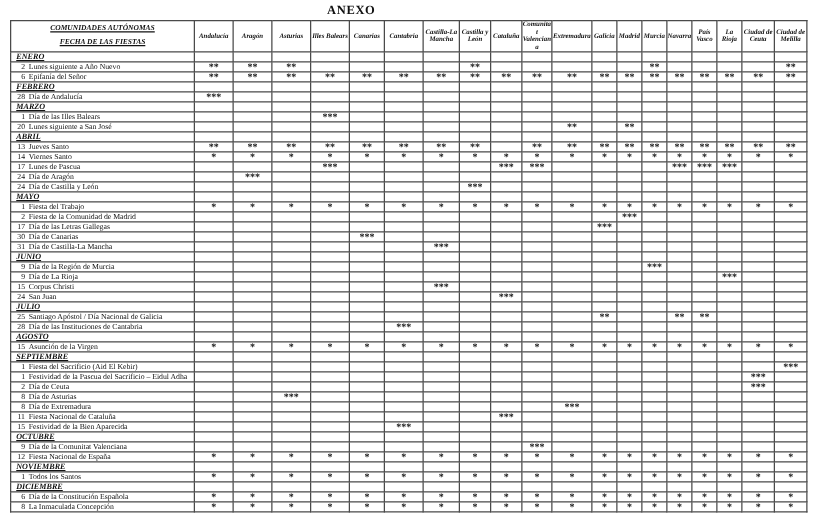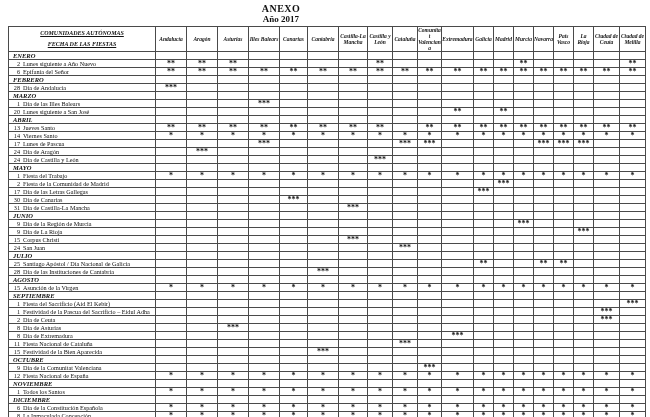--- a/index.html
+++ b/index.html
@@ -47,21 +47,20 @@
   td.mark{
     text-align:center;font-size:8px;line-height:6px;
     font-weight:bold;letter-spacing:0px;vertical-align:middle;
   }
 </style>
 </head>
 <body>
 
 <div class="page">
   <div class="title">ANEXO</div>
-  <div class="subtitle">Año 2017</div>
 
   <table class="cal">
     <colgroup>
         <col style="width: 147px;">
         <col style="width: 31px;">
         <col style="width: 31px;">
         <col style="width: 31px;">
         <col style="width: 31px;">
         <col style="width: 28px;">
         <col style="width: 31px;">

